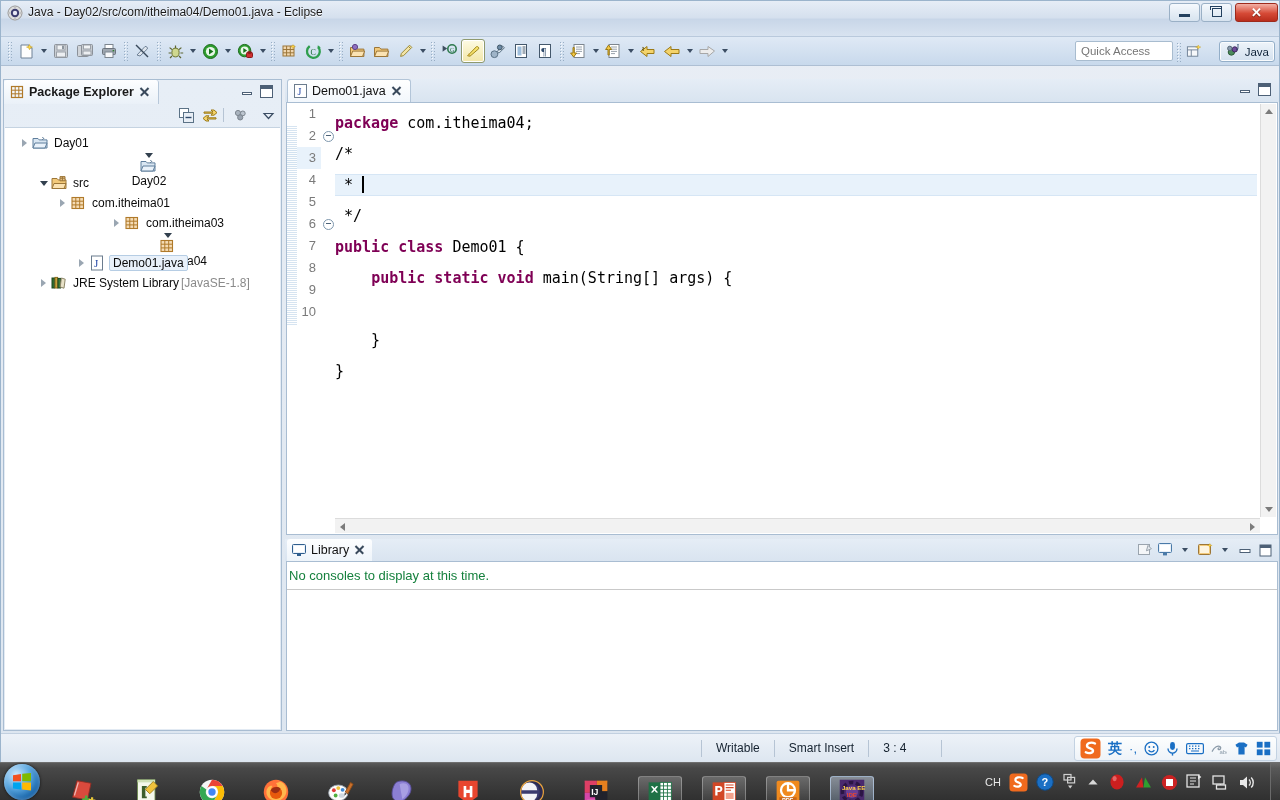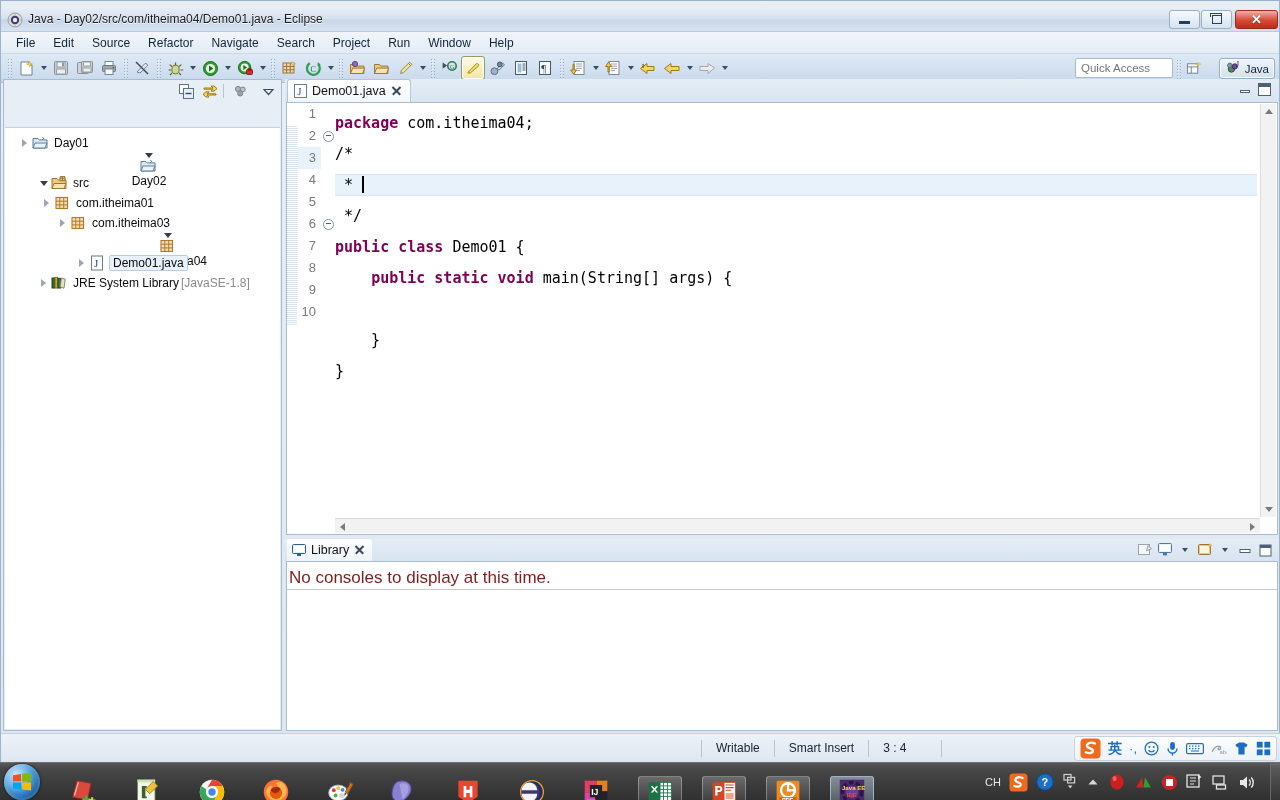--- a/index.html
+++ b/index.html
@@ -10,23 +10,23 @@
     background:#f0f0f0;
     -webkit-font-smoothing:antialiased;
   }
 
   
   #window { position:absolute; left:0; top:0; width:1280px; height:762px;
             background: linear-gradient(#e9eef5, #dde6f0);
             border:1px solid #9bb4cc; }
 
   
-  #titlebar { position:relative; height:24px;
+  #titlebar { position:relative; height:36px;
               background: linear-gradient(#e6edf6 0%, #d5e0ee 48%, #c8d6e8 52%, #d8e3f0 100%);
-              border-bottom:1px solid #b9c9dc;margin-top:7px; }
+              border-bottom:1px solid #b9c9dc; }
   #title-icon { position:absolute; left:6px; top:4px; width:16px; height:16px; }
   #title-text { position:absolute; left:27px; top:4px; font-size:12px; color:#1b1b1b;
                 text-shadow:0 1px 0 rgba(255,255,255,.9); white-space:nowrap; }
   .wbtn { position:absolute; top:2px; height:19px; border:1px solid #9ab0c6;
           border-radius:3px; display:flex; align-items:center; justify-content:center; }
   #btn-min { left:1168px; width:31px; background:linear-gradient(#f5f9fd,#d7e3ef); }
   #btn-max { left:1200px; width:31px; background:linear-gradient(#f5f9fd,#d7e3ef); }
   #btn-close { left:1234px; width:43px;
                background:linear-gradient(#f3b0a5,#d64a36 55%,#b92d1c);
                border-color:#9d2a1c; }
@@ -175,21 +175,21 @@
               display:flex; align-items:center; gap:5px;
               background:linear-gradient(#fdfeff,#eef4fa);
               border-radius:3px 3px 0 0; }
   #cons-tab-label { font-size:12.5px; color:#111; }
   #cons-tools { position:absolute; right:4px; top:2px; display:flex; align-items:center; }
   .cti { width:20px; height:18px; display:flex; align-items:center; justify-content:center; }
   .cti.arrow i { display:block;width:0;height:0;border-left:3.5px solid transparent;
                  border-right:3.5px solid transparent;border-top:4px solid #3b4d63; }
   #cons-body { position:absolute; left:1px; top:22px; right:1px; bottom:0;
                background:#fff; border:1px solid #a9bdd2; }
-  #cons-msg { padding:6px 2px 0 2px; font-size:17px; color:#7f1d1d; }
+  #cons-msg { padding:6px 2px 0 2px; font-size:13px; color:#15803d; }
   #cons-rule { position:absolute; left:0; right:0; top:27px; height:1px; background:#c9c9c9; }
 
   
   #statusbar { position:absolute; left:0; top:732px; width:1280px; height:29px;
                background:linear-gradient(#edf2f8,#dde6f0); border-top:1px solid #c2d0e0;
                display:flex; align-items:center; }
   .sb-sep { width:1px; height:17px; background:#b6c4d4; margin:0 0; }
   .sb-cell { font-size:12px; color:#14212e; padding:0 14px; white-space:nowrap; }
   #sb-ime { position:absolute; right:4px; top:2px; height:25px;
             display:flex; align-items:center; gap:7px; padding:0 5px;
@@ -241,32 +241,20 @@
       <div class="glyph-min"></div>
     </div>
     <div class="wbtn" id="btn-max">
       <div class="glyph-max"></div>
     </div>
     <div class="wbtn" id="btn-close">
       <div class="glyph-close">✕</div>
     </div>
   </div>
 
-  <div id="menubar">
-      <div class="menu-item">File</div>
-      <div class="menu-item">Edit</div>
-      <div class="menu-item">Source</div>
-      <div class="menu-item">Refactor</div>
-      <div class="menu-item">Navigate</div>
-      <div class="menu-item">Search</div>
-      <div class="menu-item">Project</div>
-      <div class="menu-item">Run</div>
-      <div class="menu-item">Window</div>
-      <div class="menu-item">Help</div>
-    </div>
 
   <div id="toolbar">
     <div class="tb-grip"></div>
 
     <div class="tbi">
       <svg width="17" height="17" viewBox="0 0 17 17">
         <path d="M3 2h8l3 3v10H3z" fill="#fdfdfd" stroke="#6f8196"></path>
         <path d="M11 2v3h3" fill="#dde7f1" stroke="#6f8196"></path>
         <path d="M11.5 1.5l1 2 2 .6-2 .6-1 2-1-2-2-.6 2-.6z" fill="#ffd94a" stroke="#c79a16" stroke-width=".5"></path>
       </svg>
@@ -478,20 +466,34 @@
         <circle cx="4.8" cy="5.4" r="2.2" fill="#8899aa" stroke="#556677"></circle>
         <text x="11" y="7.2" font-family="Liberation Serif, serif" font-size="8" fill="#1b3a5e">J</text>
       </svg>
       <span>Java</span>
     </div>
   </div>
 
   <div id="workbench">
 
     <div id="explorer">
+      <div id="exp-tabrow">
+        <div id="exp-tab">
+          <svg width="14" height="14" viewBox="0 0 14 14">
+            <rect x="1.5" y="1.5" width="11" height="11" fill="none" stroke="#b07a2a" stroke-width="1.2"></rect>
+            <path d="M1.5 5.2h11M1.5 8.8h11M5.2 1.5v11M8.8 1.5v11" stroke="#b07a2a"></path>
+          </svg>
+          <span id="exp-tab-label">Package Explorer</span>
+          <span class="tab-x"></span>
+        </div>
+        <div class="view-min">
+            <i></i>
+          </div>
+        <div class="view-max"></div>
+      </div>
       <div id="exp-toolbar">
         <div class="exp-ti" style="left:172px;">
           <svg width="15" height="15" viewBox="0 0 15 15">
             <rect x="0.5" y="0.5" width="9" height="9" fill="#fff" stroke="#5b7286"></rect>
             <rect x="4.5" y="4.5" width="10" height="10" fill="#e8eef5" stroke="#5b7286"></rect>
             <path d="M6.5 9.5h6" stroke="#2f4a6b" stroke-width="1.4"></path>
           </svg>
         </div>
         <div class="exp-ti" style="left:196px;">
           <svg width="16" height="15" viewBox="0 0 16 15">
@@ -547,33 +549,33 @@
             <span class="ticon">
               <svg width="16" height="16" viewBox="0 0 16 16">
                 <path d="M1 13.5V3.5h5l1.2 1.4H15v8.6z" fill="#f2c97a" stroke="#9c7638"></path>
                 <path d="M1 13.5l2-5h12l-2 5z" fill="#fbe3b3" stroke="#9c7638"></path>
                 <path d="M9 1.6h5v4.2H9z" fill="#e8c48d" stroke="#9c7638"></path>
                 <path d="M9 3.2h5M11.4 1.6v4.2" stroke="#9c7638"></path>
               </svg>
             </span>
             <span class="tlabel-box">src</span>
           </div>
-          <div class="trow" style="padding-left: 35px;">
+          <div class="trow" style="padding-left: 51px;">
             <span class="twist tw-closed">
               <i></i>
             </span>
             <span class="ticon">
               <svg width="16" height="16" viewBox="0 0 16 16">
                 <rect x="2" y="2.5" width="11.5" height="11" fill="#f5dcb6" stroke="#b07a2a" stroke-width="1.1"></rect>
                 <path d="M2 6.2h11.5M2 9.9h11.5M5.8 2.5v11M9.7 2.5v11" stroke="#b07a2a"></path>
               </svg>
             </span>
             <span class="tlabel-box">com.itheima01</span>
           </div>
-          <div class="trow" style="padding-left: 51px;">
+          <div class="trow" style="padding-left: 51px; justify-content: center;">
             <span class="twist tw-closed">
               <i></i>
             </span>
             <span class="ticon">
               <svg width="16" height="16" viewBox="0 0 16 16">
                 <rect x="2" y="2.5" width="11.5" height="11" fill="#f5dcb6" stroke="#b07a2a" stroke-width="1.1"></rect>
                 <path d="M2 6.2h11.5M2 9.9h11.5M5.8 2.5v11M9.7 2.5v11" stroke="#b07a2a"></path>
               </svg>
             </span>
             <span class="tlabel-box">com.itheima03</span>

